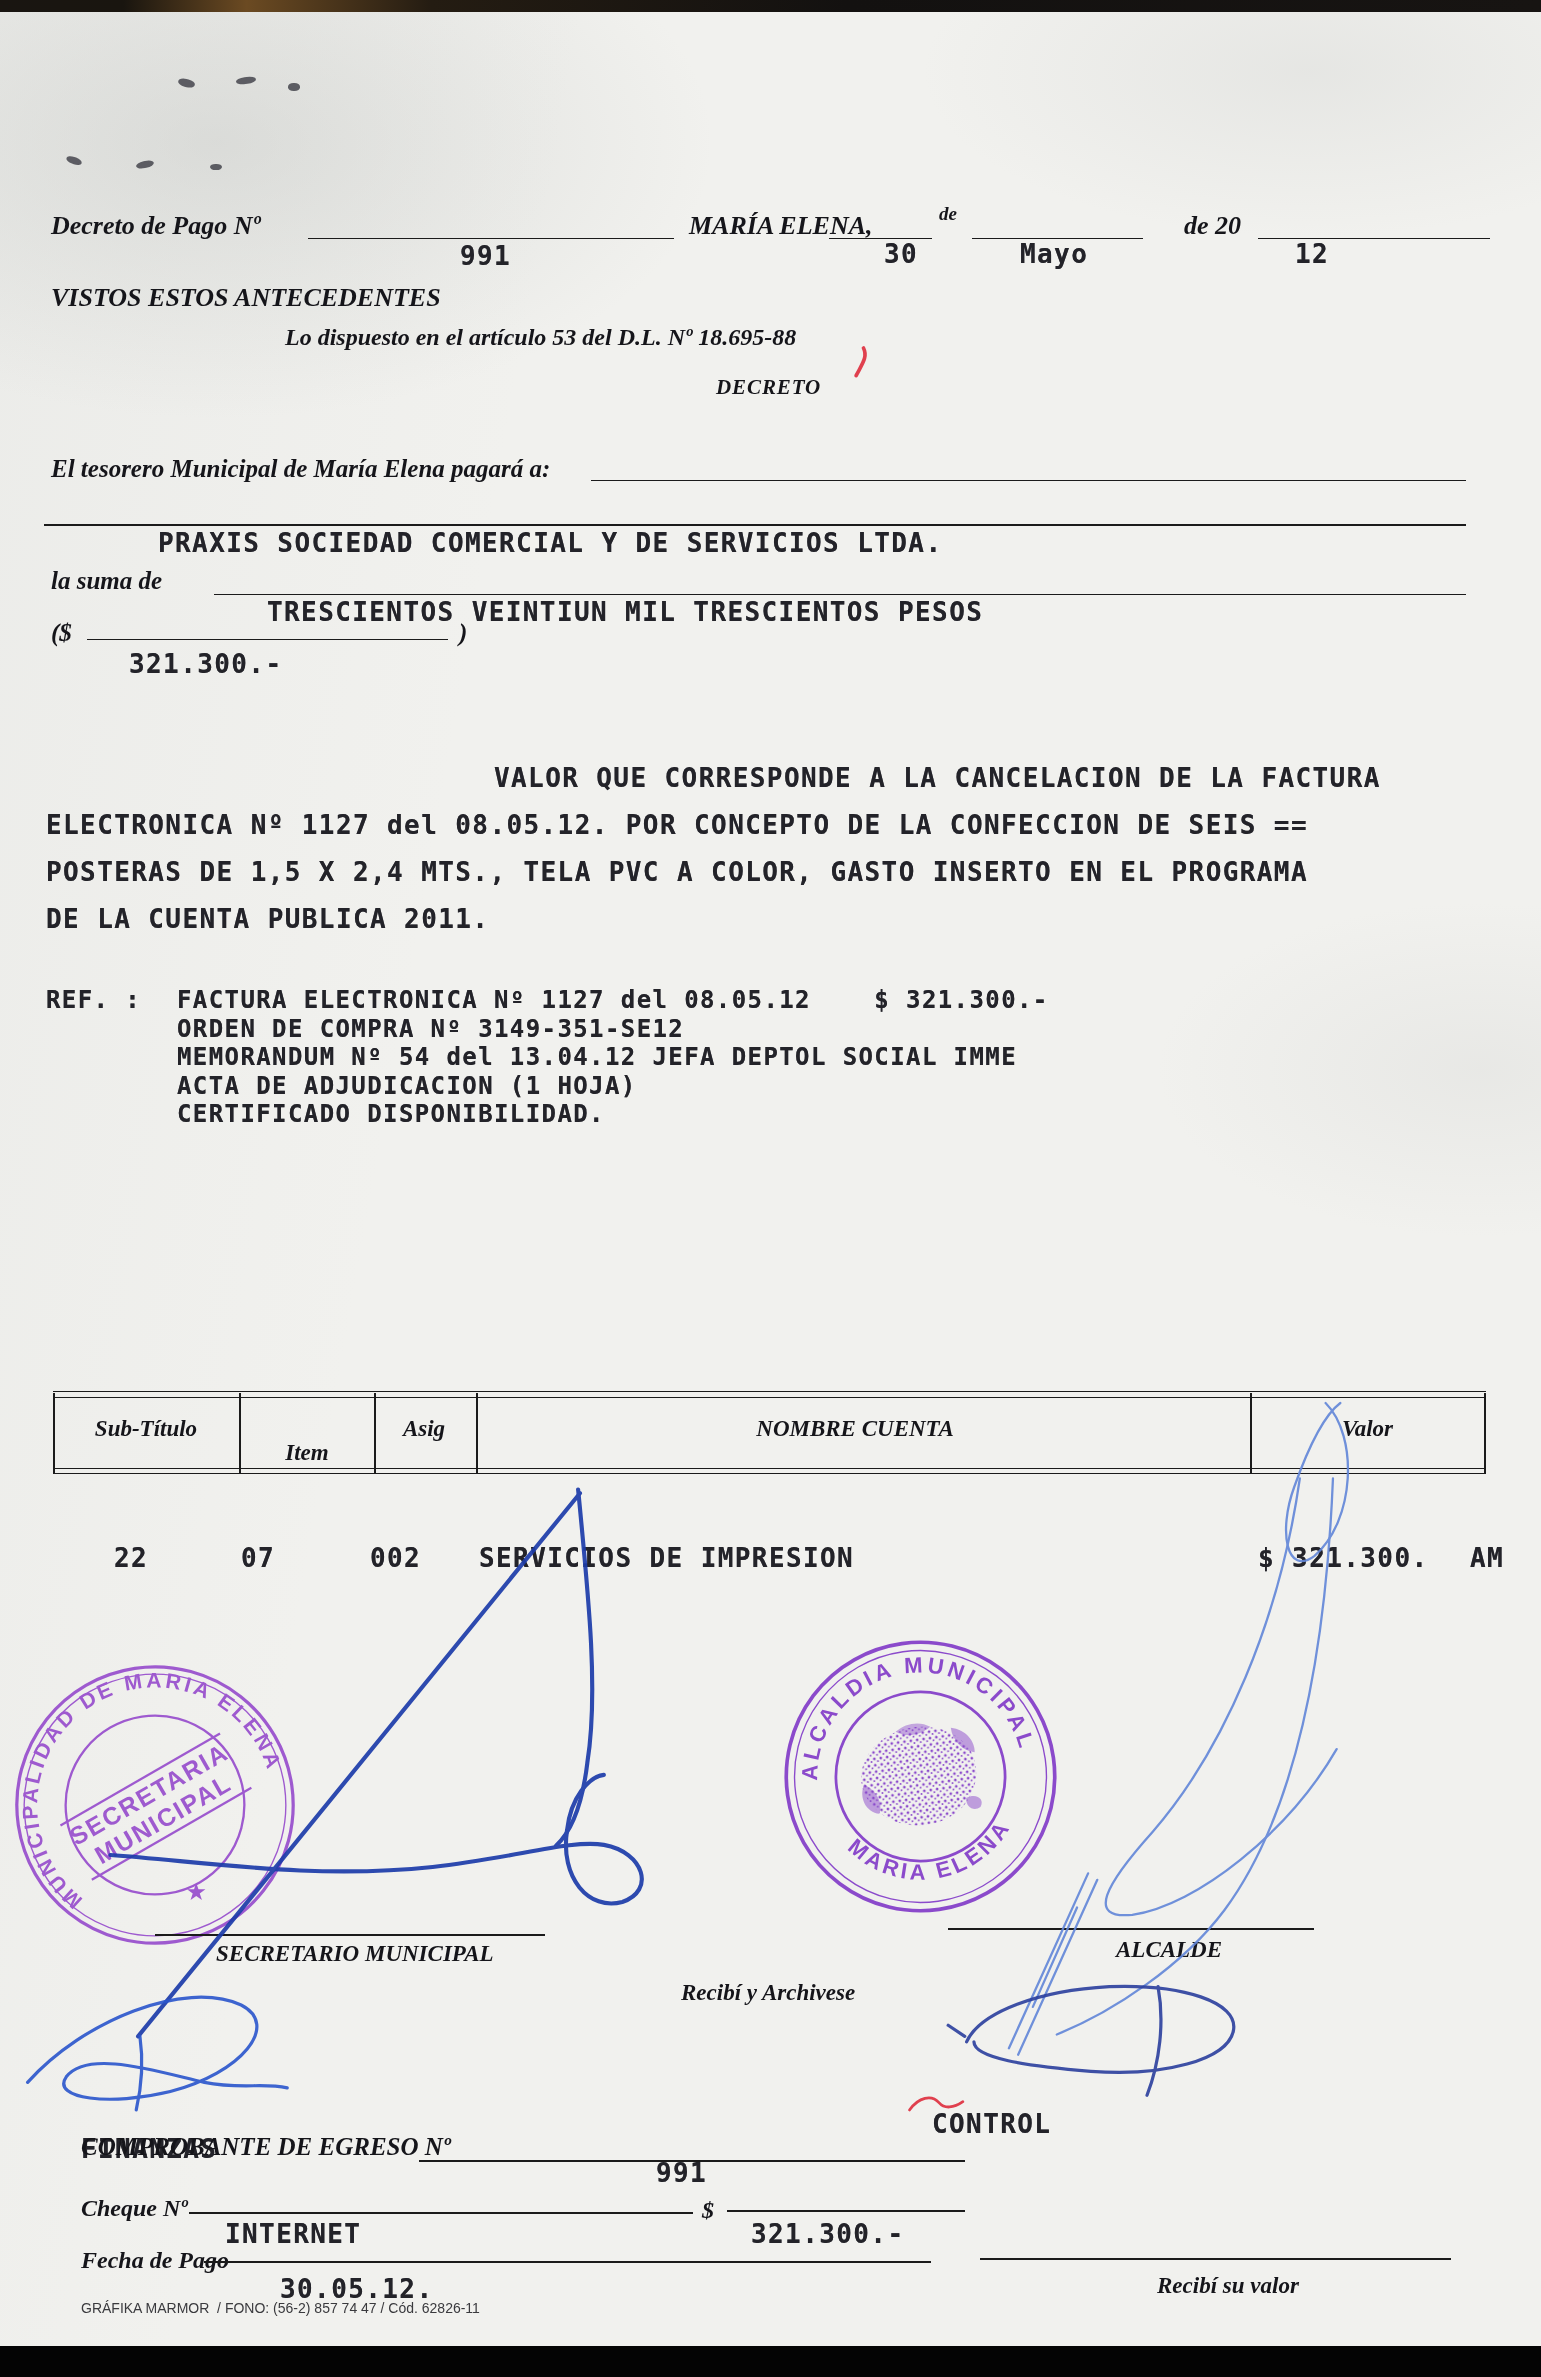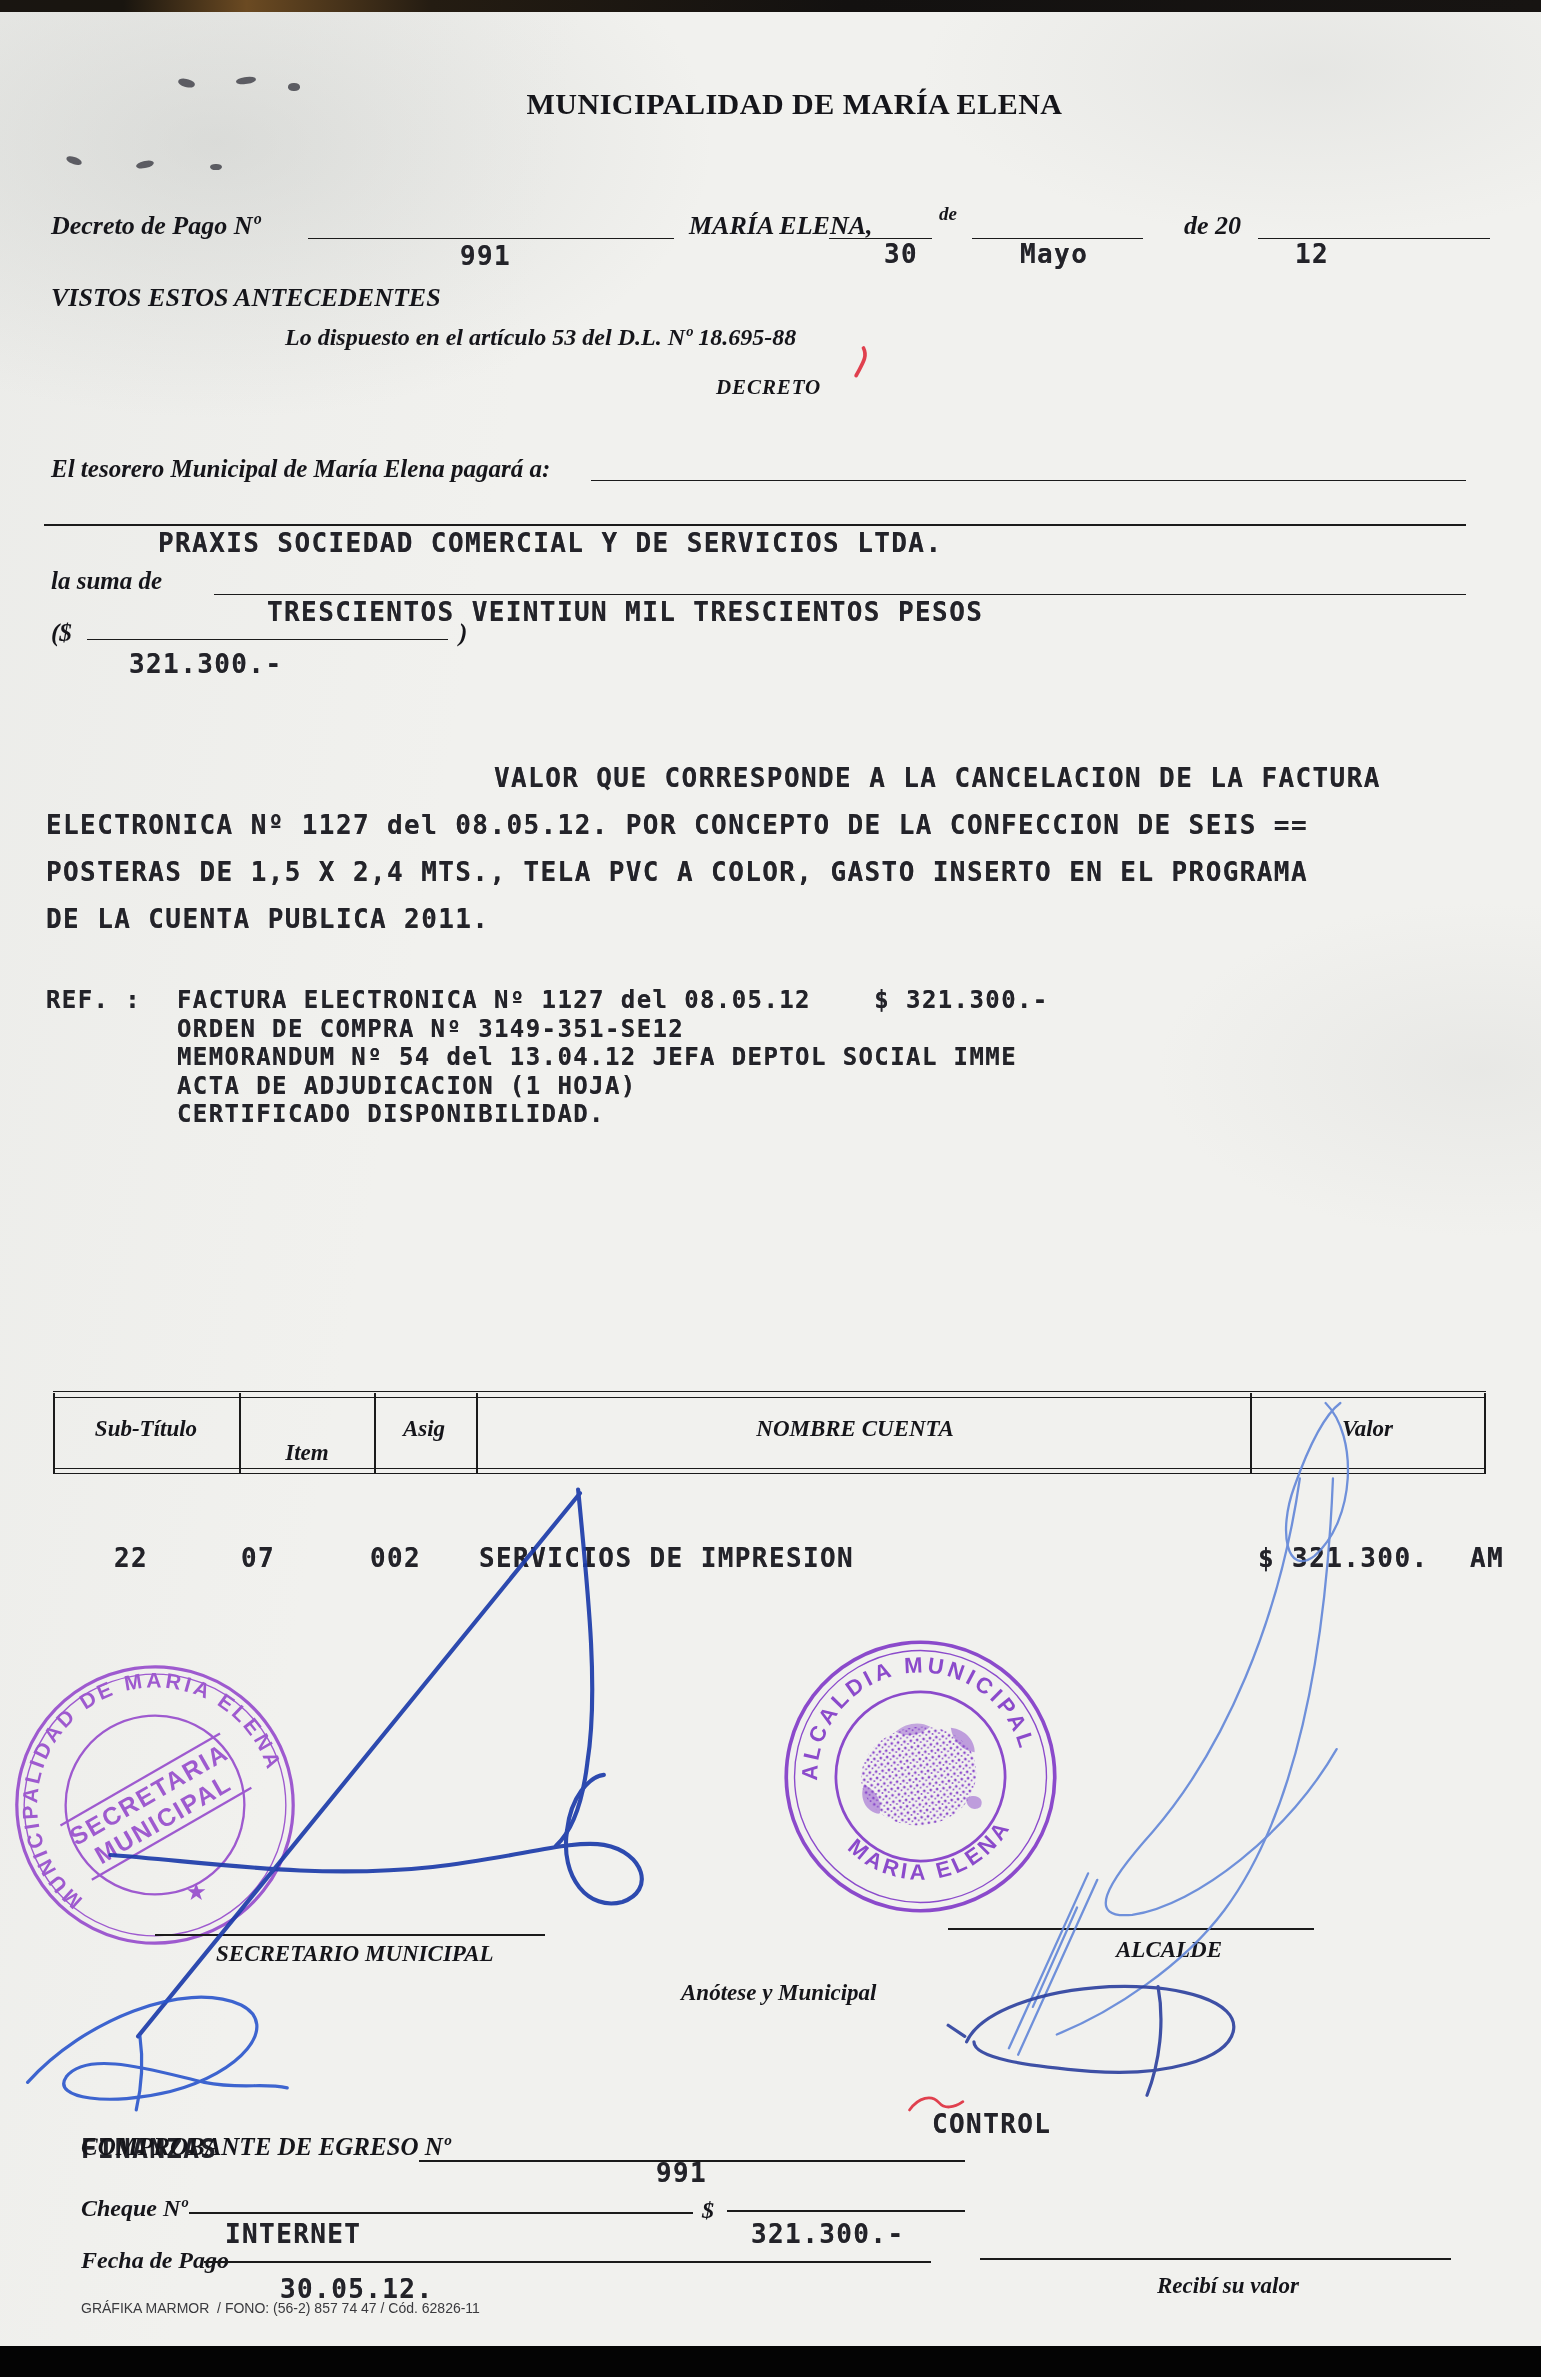--- a/index.html
+++ b/index.html
@@ -33,21 +33,20 @@
               background:linear-gradient(90deg,#191511 0%,#19150f 8%,#6b4a22 16%,#241c12 28%,#131110 55%,#171412 100%);"></div>
   <div class="abs" style="left:0;top:2346px;width:1541px;height:31px;background:#040404;"></div>
 
   <div class="speck" style="left:178px;top:79px;width:16.6px;height:8.3px;transform:rotate(14deg);"></div>
   <div class="speck" style="left:236px;top:77px;width:20px;height:7.4px;transform:rotate(-8deg);"></div>
   <div class="speck" style="left:288px;top:83px;width:12px;height:8.3px;"></div>
   <div class="speck" style="left:66px;top:157px;width:15.7px;height:7.4px;transform:rotate(20deg);"></div>
   <div class="speck" style="left:136px;top:161px;width:18.4px;height:7.4px;transform:rotate(-12deg);"></div>
   <div class="speck" style="left:210px;top:164px;width:12px;height:6.4px;"></div>
 
-  <div class="lab ctr" style="left:472px;top:87px;width:645px;font-style:normal;font-weight:bold;font-size:30px;letter-spacing:0.5px;">MUNICIPALIDAD DE MARÍA ELENA</div>
 
   <div class="lab" style="left:51px;top:212px;font-size:26px;">Decreto de Pago Nº</div>
   <div class="typ" style="left:460px;top:195px;">991</div>
   <div class="line" style="left:308px;top:238px;width:366px;"></div>
   <div class="lab" style="left:689px;top:212px;font-size:26px;">MARÍA ELENA,</div>
   <div class="typ" style="left:884px;top:193px;">30</div>
   <div class="line" style="left:829px;top:238px;width:103px;"></div>
   <div class="lab" style="left:939px;top:204px;font-size:19px;">de</div>
   <div class="typ" style="left:1020px;top:193px;">Mayo</div>
   <div class="line" style="left:972px;top:238px;width:171px;"></div>
@@ -155,21 +154,21 @@
         <path d="M -20 -52 C -8 -60 8 -60 18 -52 C 6 -44 -10 -44 -20 -52 Z" fill="#7a2ec6" opacity=".45"></path>
         <path d="M 46 30 C 58 26 66 34 60 42 C 52 46 44 40 46 30 Z" fill="#7a2ec6" opacity=".5"></path>
       </g>
     </g>
   </svg>
 
   <div class="line" style="left:155px;top:1934px;width:390px;border-top-width:2.8px;"></div>
   <div class="lab" style="left:216px;top:1941px;font-size:23px;">SECRETARIO MUNICIPAL</div>
   <div class="line" style="left:948px;top:1928px;width:366px;border-top-width:2.8px;"></div>
   <div class="lab" style="left:1116px;top:1937px;font-size:23px;">ALCALDE</div>
-  <div class="lab" style="left:681px;top:1980px;font-size:23px;">Anótese y Municipal</div>
+  <div class="lab" style="left:681px;top:1980px;font-size:23px;">Recibí y Archivese</div>
   <div class="typ" style="left:932px;top:2063px;">CONTROL</div>
   <div class="typ" style="left:81px;top:2088px;">FINANZAS</div>
 
   <div class="typ" style="left:656px;top:2112px;">991</div>
   <div class="lab" style="left:81px;top:2133px;font-size:25px;">COMPROBANTE DE EGRESO Nº</div>
   <div class="line" style="left:419px;top:2160px;width:546px;border-top-width:2.8px;"></div>
 
   <div class="typ" style="left:225px;top:2173px;">INTERNET</div>
   <div class="typ" style="left:751px;top:2173px;">321.300.-</div>
   <div class="lab" style="left:81px;top:2195px;font-size:24px;">Cheque Nº</div>

